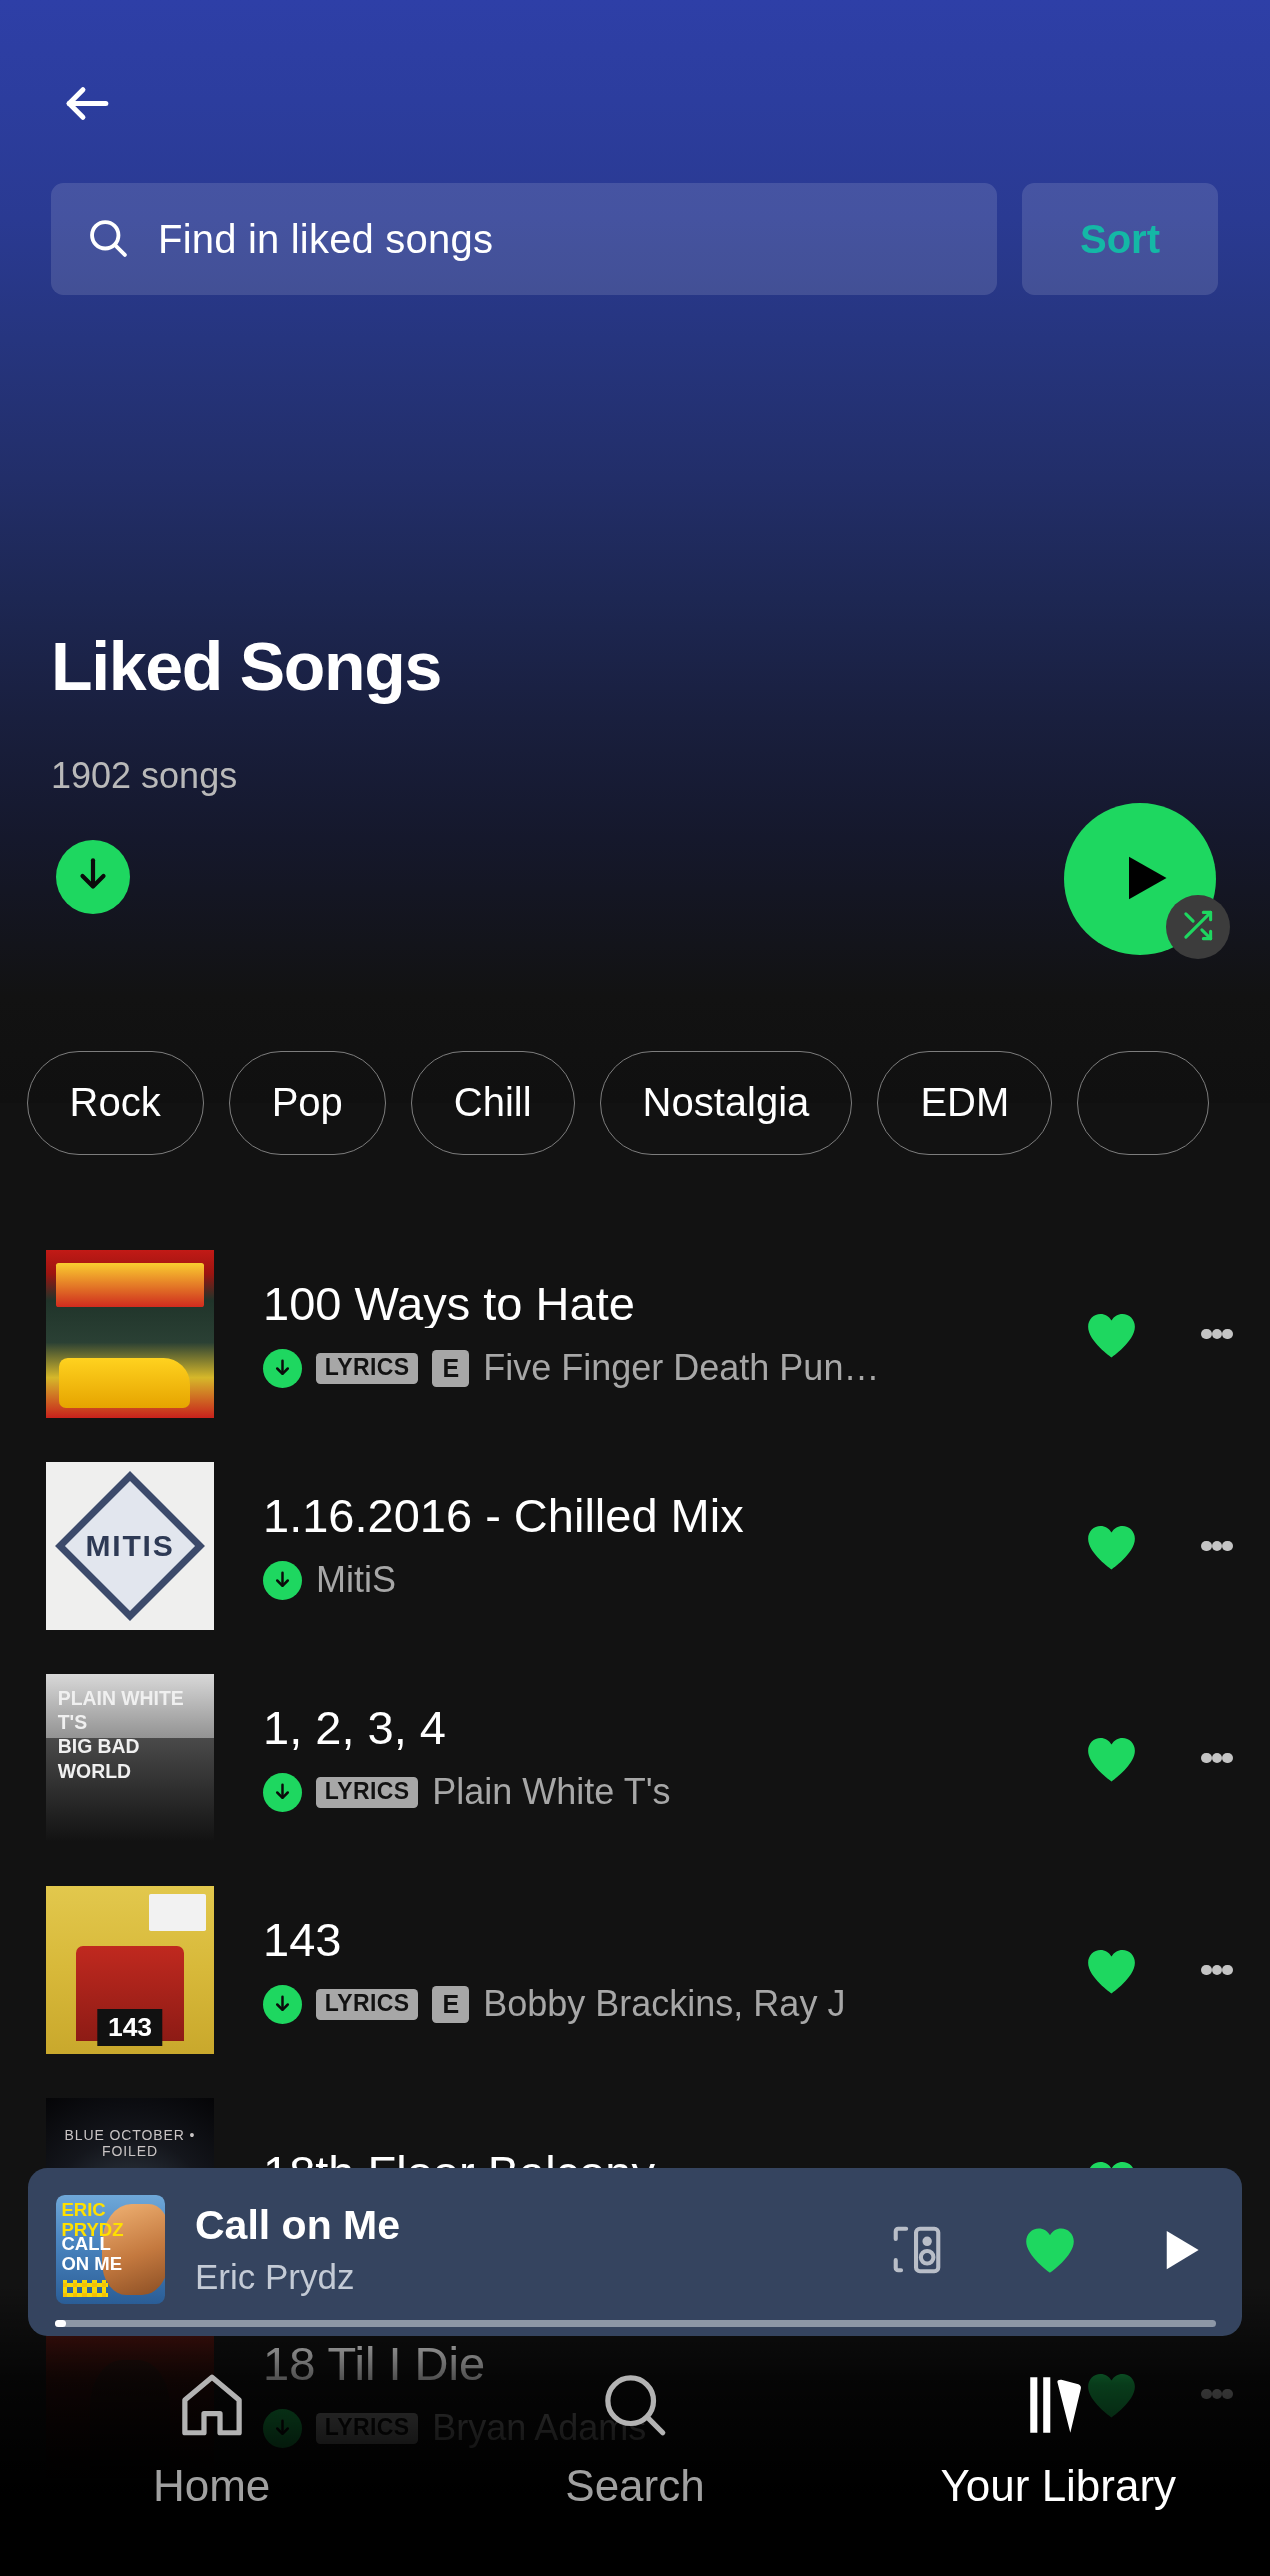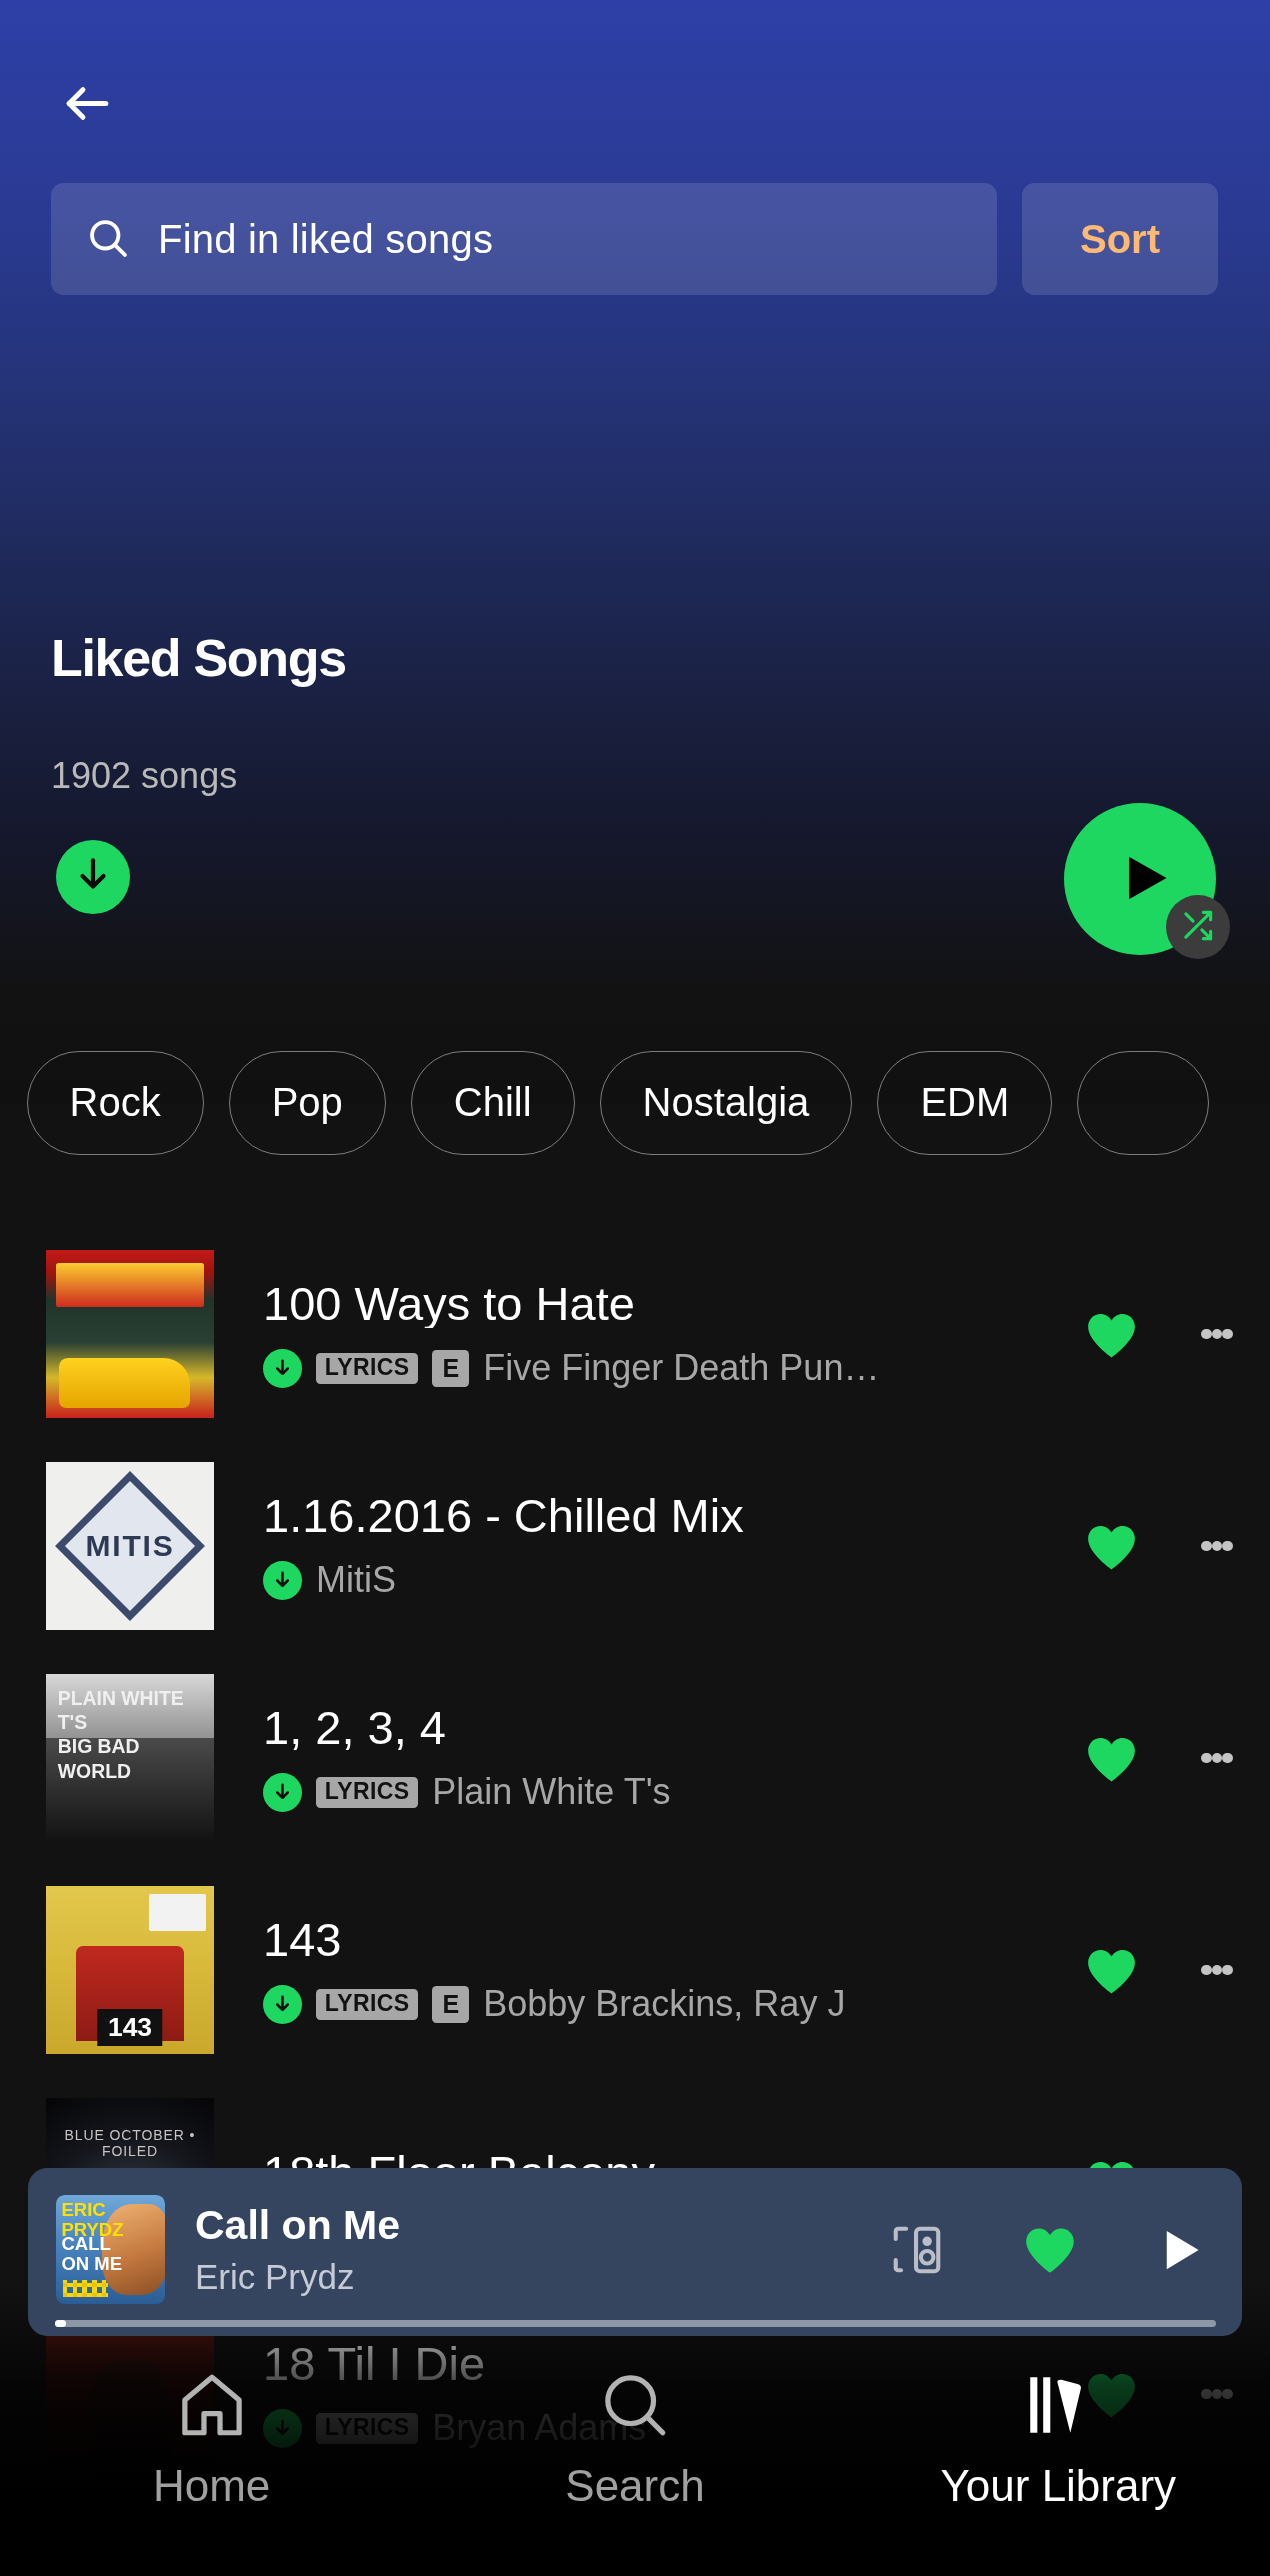--- a/index.html
+++ b/index.html
@@ -45,26 +45,26 @@
     background:rgba(255,255,255,0.13);
     display:flex; align-items:center; padding:0 35px; gap:28px; cursor:text;
   }
   .search-box svg { width:44px; height:44px; flex:0 0 auto; }
   .search-ph { font-size:40px; font-weight:400; color:#fff; letter-spacing:0.2px; }
   .sort-btn {
     width:196px; height:112px; border-radius:12.4px;
     background:rgba(255,255,255,0.13);
     display:flex; align-items:center; justify-content:center; cursor:pointer;
   }
-  .sort-btn span { font-size:40px; font-weight:700; color:#fdba74; }
+  .sort-btn span { font-size:40px; font-weight:700; color:#14b8a6; }
 
   
   .title {
     position:absolute; left:51px; top:632px;
-    font-size:52px; font-weight:800; line-height:1; letter-spacing:-1.3px; color:#fff;
+    font-size:68px; font-weight:800; line-height:1; letter-spacing:-1.3px; color:#fff;
   }
   .subtitle {
     position:absolute; left:51px; top:755px;
     font-size:36px; font-weight:400; color:#b9b9b9;
   }
 
   
   .dl-btn {
     position:absolute; left:56px; top:840px; width:74px; height:74px; border-radius:50%;
     background:#1ed760; display:flex; align-items:center; justify-content:center; cursor:pointer;

